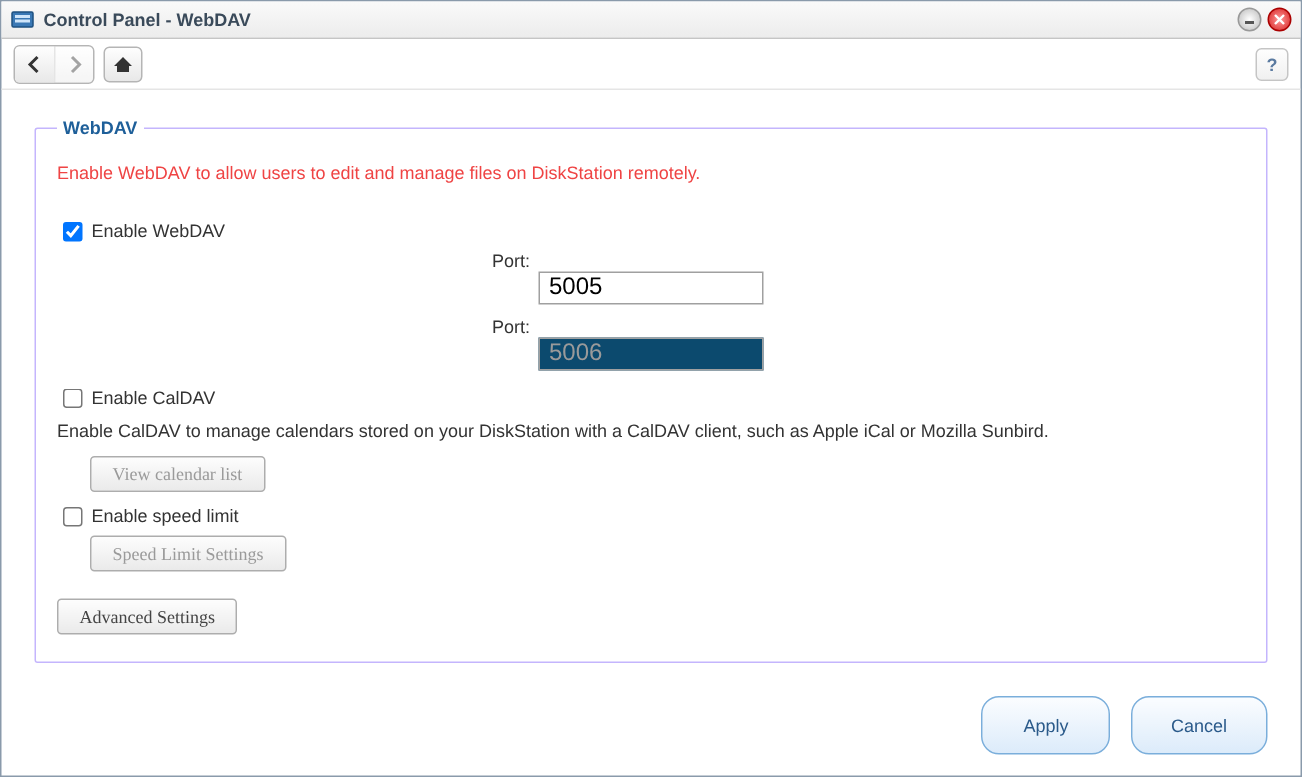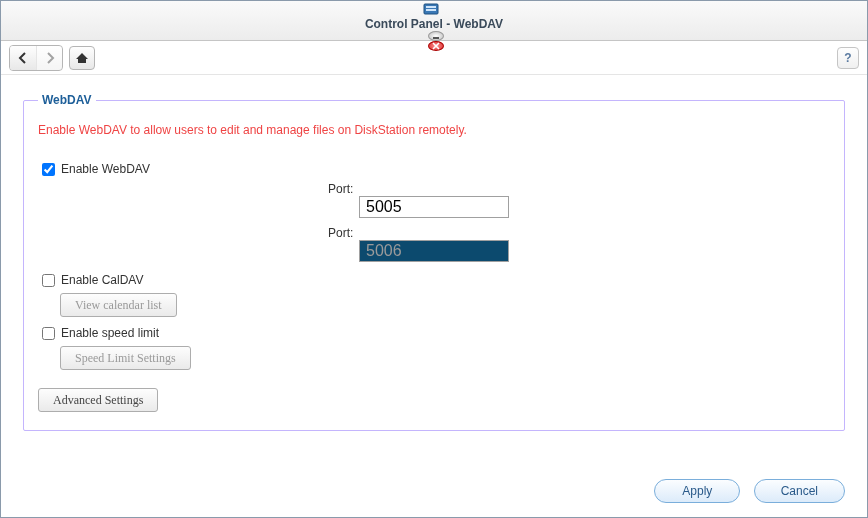--- a/index.html
+++ b/index.html
@@ -12,27 +12,26 @@
   }
   .window {
     width: 868px;
     height: 518px;
     border: 1px solid #8a9aab;
     background: #fff;
     display: flex;
     flex-direction: column;
   }
   .titlebar {
-    height: 40px;
+    height: 14px;
     background: linear-gradient(#fafafa, #ececec);
     border-bottom: 1px solid #c5c5c5;
     display: flex;
     align-items: center;
-    padding: 0 6px;
-    flex-direction: column;
+    padding: 12px 6px;
   }
   .titlebar .app-icon {
     width: 16px; height: 16px; margin-right: 6px;
     display:inline-flex;align-items:center;justify-content:center;
   }
   .titlebar .title {
     font-weight: bold;
     color: #3a4a5a;
     flex: 1;
   }
@@ -118,21 +117,21 @@
     cursor:pointer;
   }
   .btn:disabled { color:#9a9a9a; cursor:default;}
   .footer {
     padding: 10px 22px 14px 0;
     text-align: right;
   }
   .pillbtn {
     display:inline-flex;align-items:center;justify-content:center;
     min-width: 86px;
-    height: 24px;
+    height: 39px;
     padding: 0 26px;
     border: 1px solid #7aaedb;
     border-radius: 12px;
     background: linear-gradient(#fbfdff,#dcebfa);
     color:#2a5a8a;
     font-family: inherit;
     font-size: 12px;
     cursor:pointer;
     margin-left: 10px;
   }
@@ -207,20 +206,21 @@
       <div class="sub portrow">
         <span class="portlabel">Port:</span>
         <input class="port" type="text" disabled="" value="5006" style="">
       </div>
 
       
       <div class="row chkrow">
         <input type="checkbox" style="">
         <span>Enable CalDAV</span>
       </div>
+      <div class="sub note">Enable CalDAV to manage calendars stored on your DiskStation with a CalDAV client, such as Apple iCal or Mozilla Sunbird.</div>
       <div class="sub">
         <button class="btn" disabled="">View calendar list</button>
       </div>
 
       
       <div class="row chkrow">
         <input type="checkbox" style="">
         <span>Enable speed limit</span>
       </div>
       <div class="sub">

